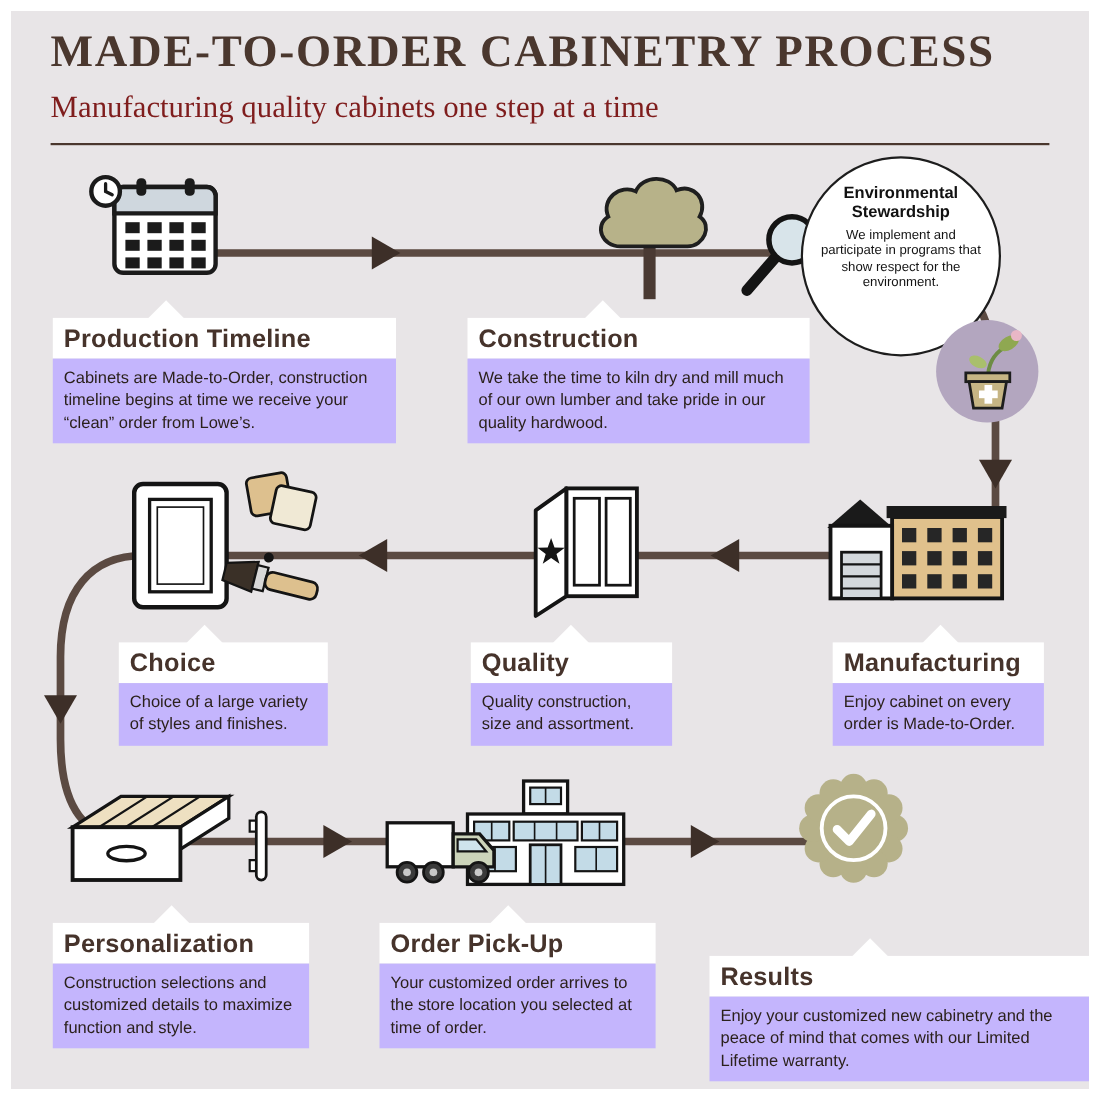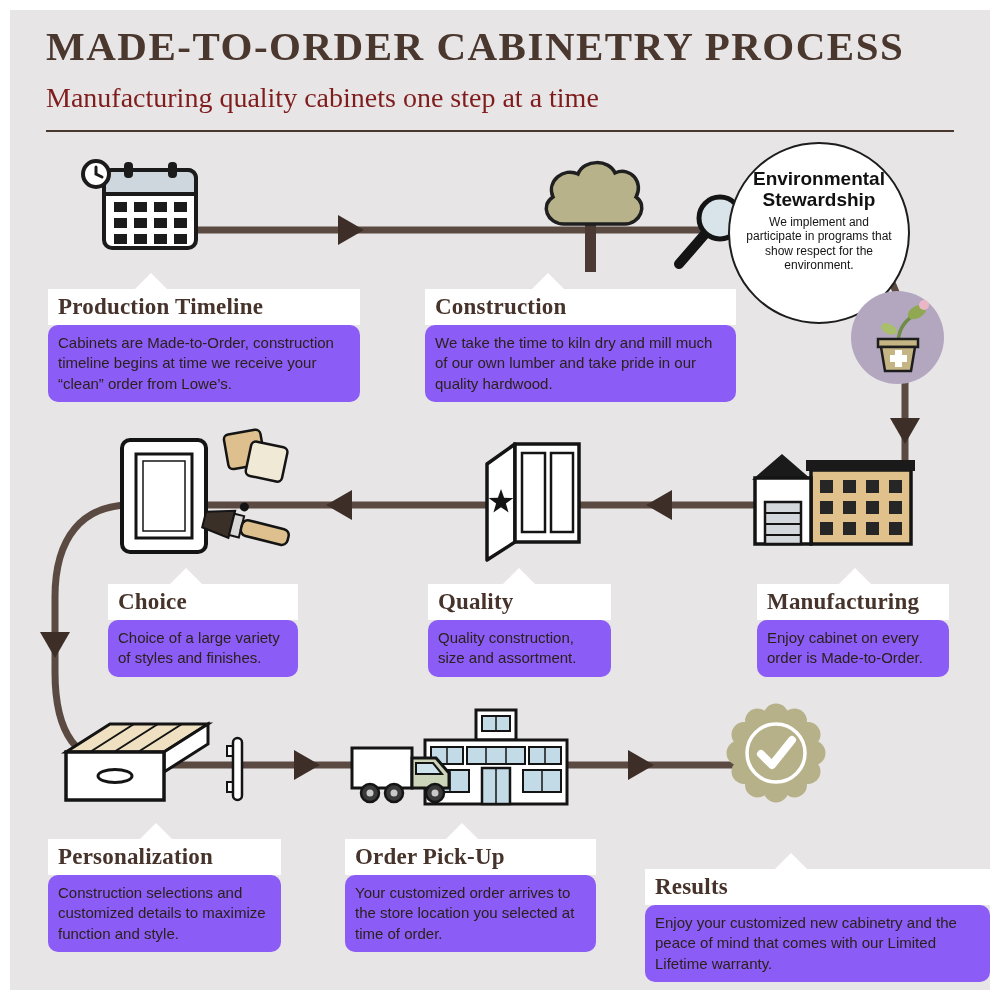--- a/index.html
+++ b/index.html
@@ -15,33 +15,33 @@
   .divider{position:absolute;left:46px;top:130px;width:908px;border-top:2px solid #4a372e;z-index:5;}
 
   
   .flow{position:absolute;left:0;top:0;z-index:1;}
 
   
   .icon{position:absolute;z-index:2;}
   .env-circle{position:absolute;left:728px;top:142px;width:182px;height:182px;border-radius:50%;
       background:#ffffff;border:2px solid #1d1d1d;box-sizing:border-box;z-index:3;
       display:flex;flex-direction:column;align-items:center;padding-top:24px;text-align:center;}
-  .env-title{font-weight:bold;font-size:19px;line-height:1.12;color:#111;width:150px;}
+  .env-title{font-weight:bold;font-size:15px;line-height:1.12;color:#111;width:150px;}
   .env-desc{font-size:12px;line-height:1.22;color:#141414;width:152px;margin-top:4px;}
   .plant-circle{position:absolute;left:851px;top:291px;width:93px;height:93px;border-radius:50%;
       background:#b3a6bf;z-index:3;}
 
   
   .step{position:absolute;z-index:4;}
   .pointer{position:absolute;top:-16px;width:0;height:0;
       border-left:17px solid transparent;border-right:17px solid transparent;
       border-bottom:17px solid #ffffff;}
   .label-box{background:#ffffff;padding:5px 10px;}
-  .label-box h2{margin:0;font-size:23px;font-weight:bold;color:#46332b;letter-spacing:.2px;font-family:Liberation Serif, serif;}
-  .desc-box{background:#8b5cf6;padding:8px 10px;border-radius:10px;}
+  .label-box h2{margin:0;font-size:23px;font-weight:bold;color:#46332b;letter-spacing:.2px;}
+  .desc-box{background:#c4b5fd;padding:8px 10px;}
   .desc-box p{margin:0;font-size:15px;line-height:1.35;color:#2b211c;}
 </style>
 </head>
 <body>
 
 <div class="canvas"></div>
 
 <div class="title">MADE-TO-ORDER CABINETRY PROCESS</div>
 <div class="subtitle">Manufacturing quality cabinets one step at a time</div>
 <div class="divider"></div>

